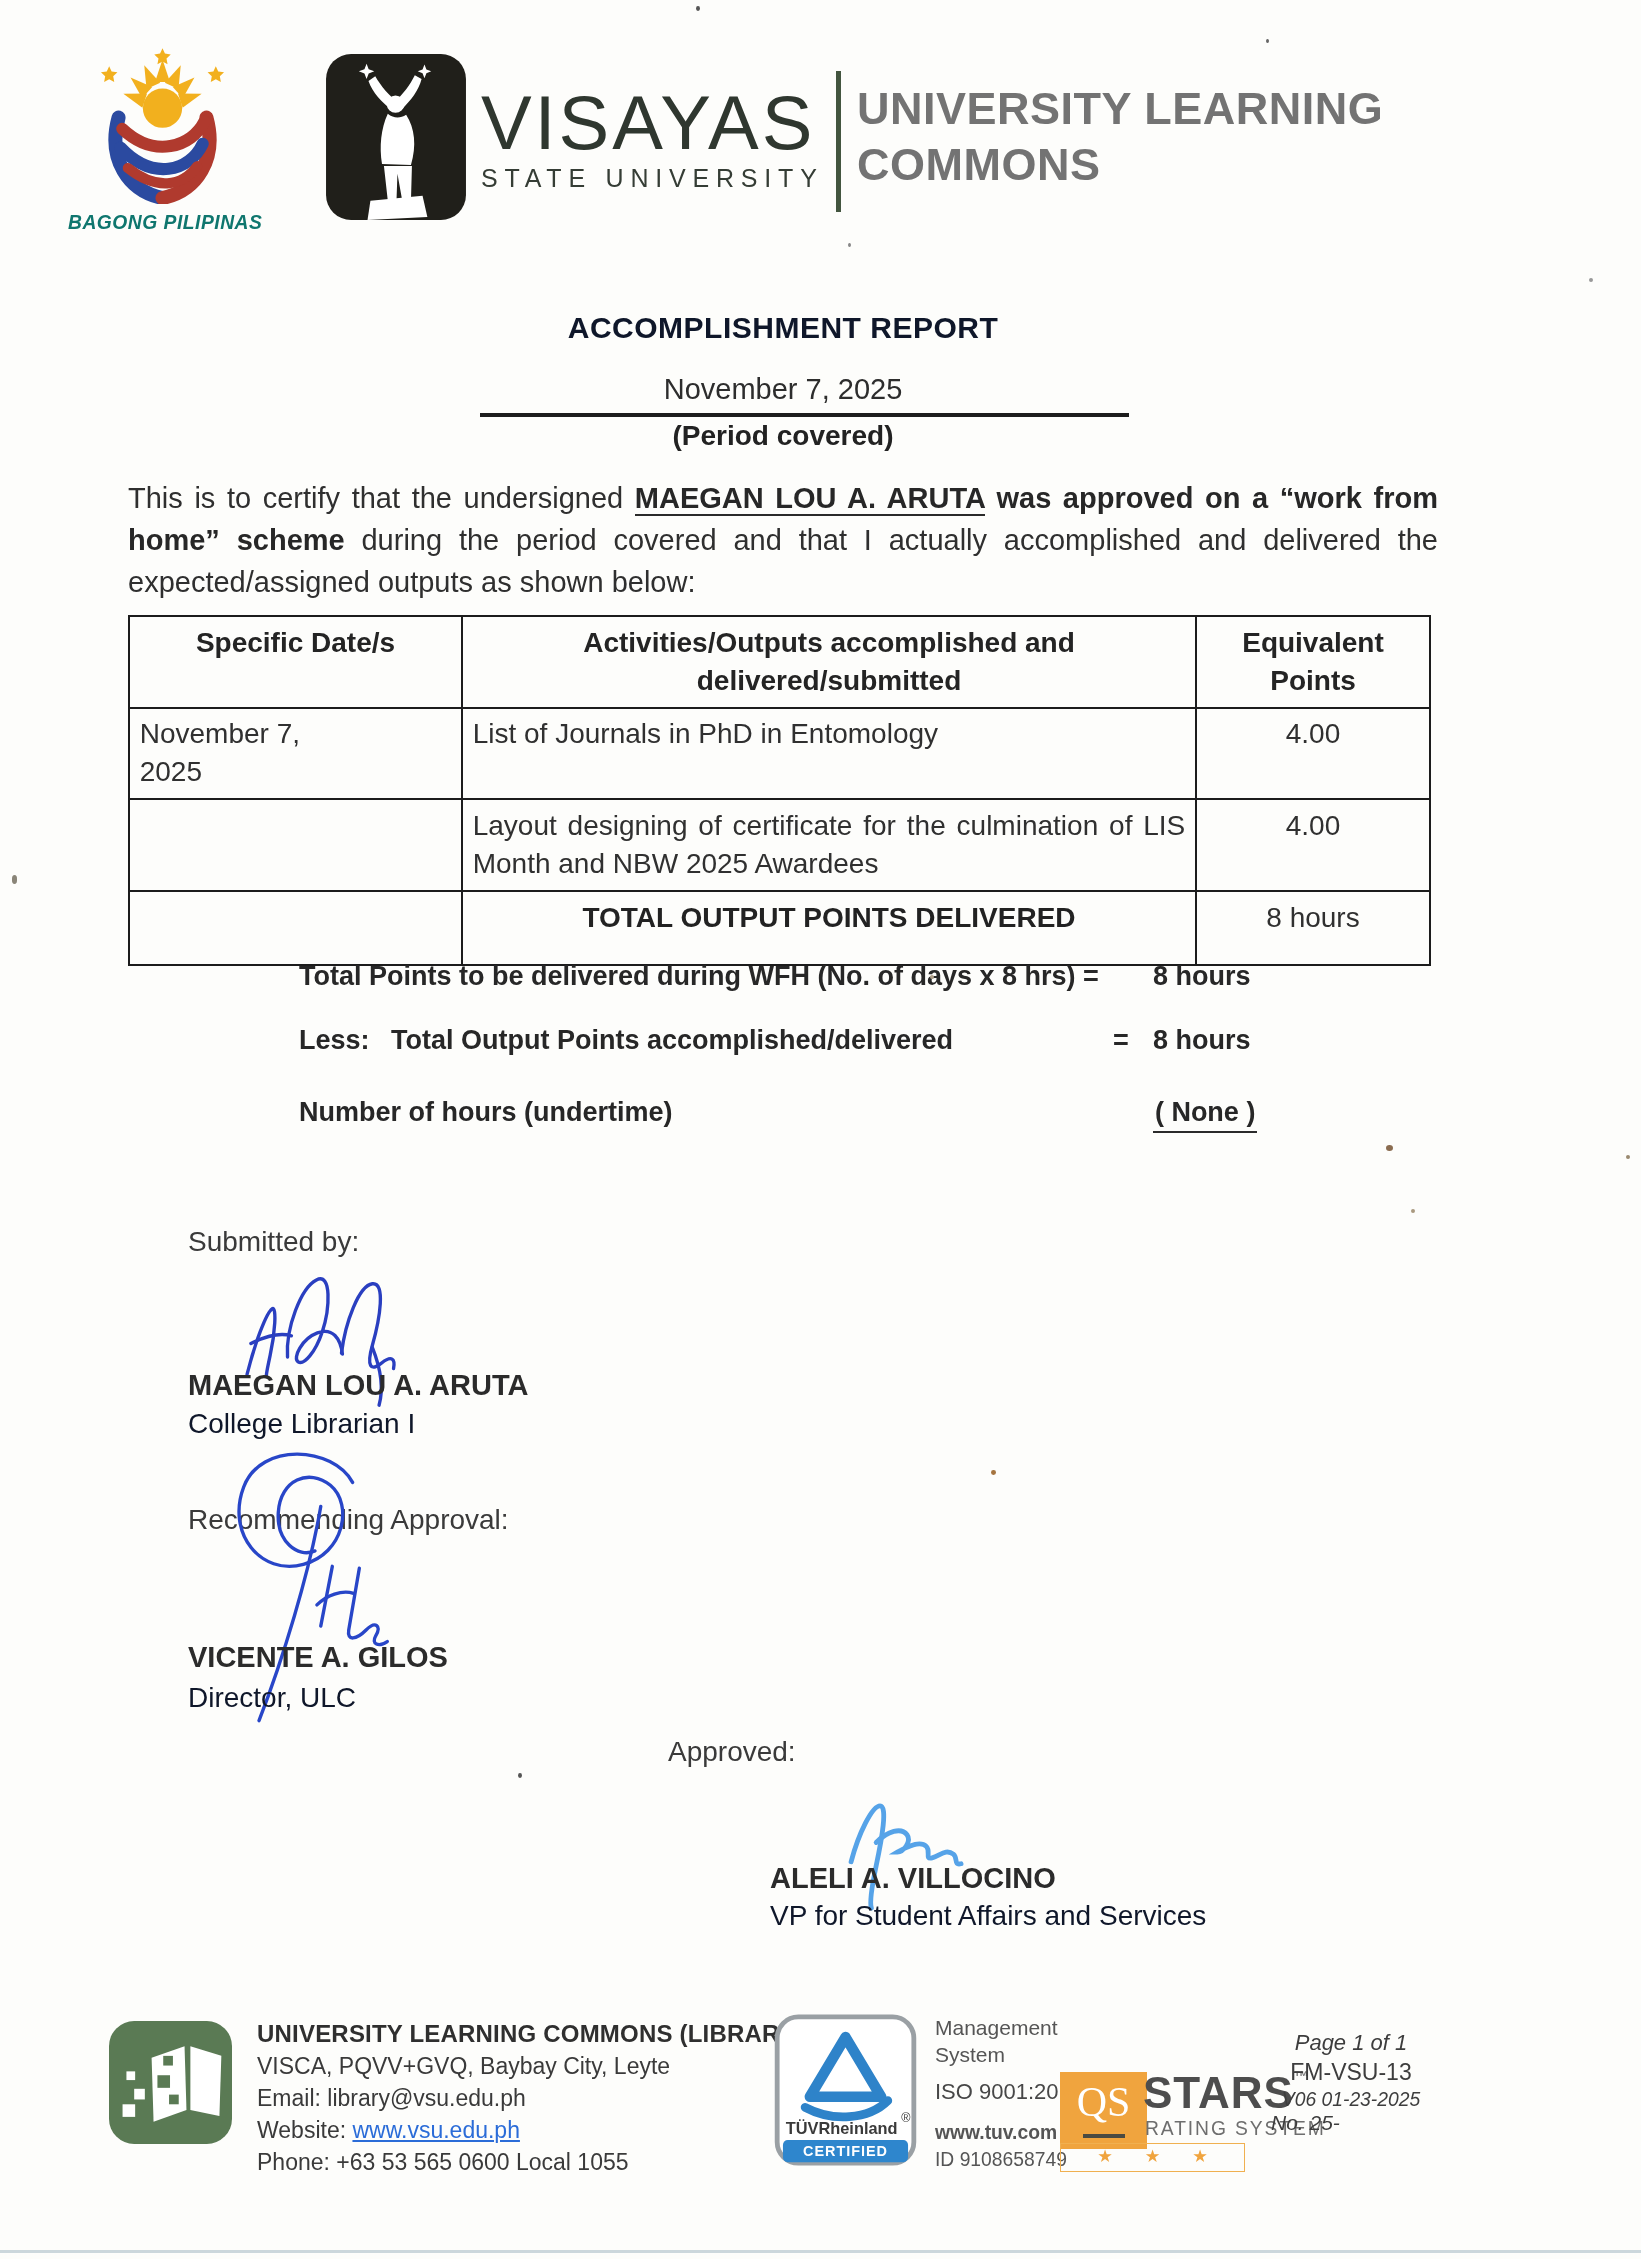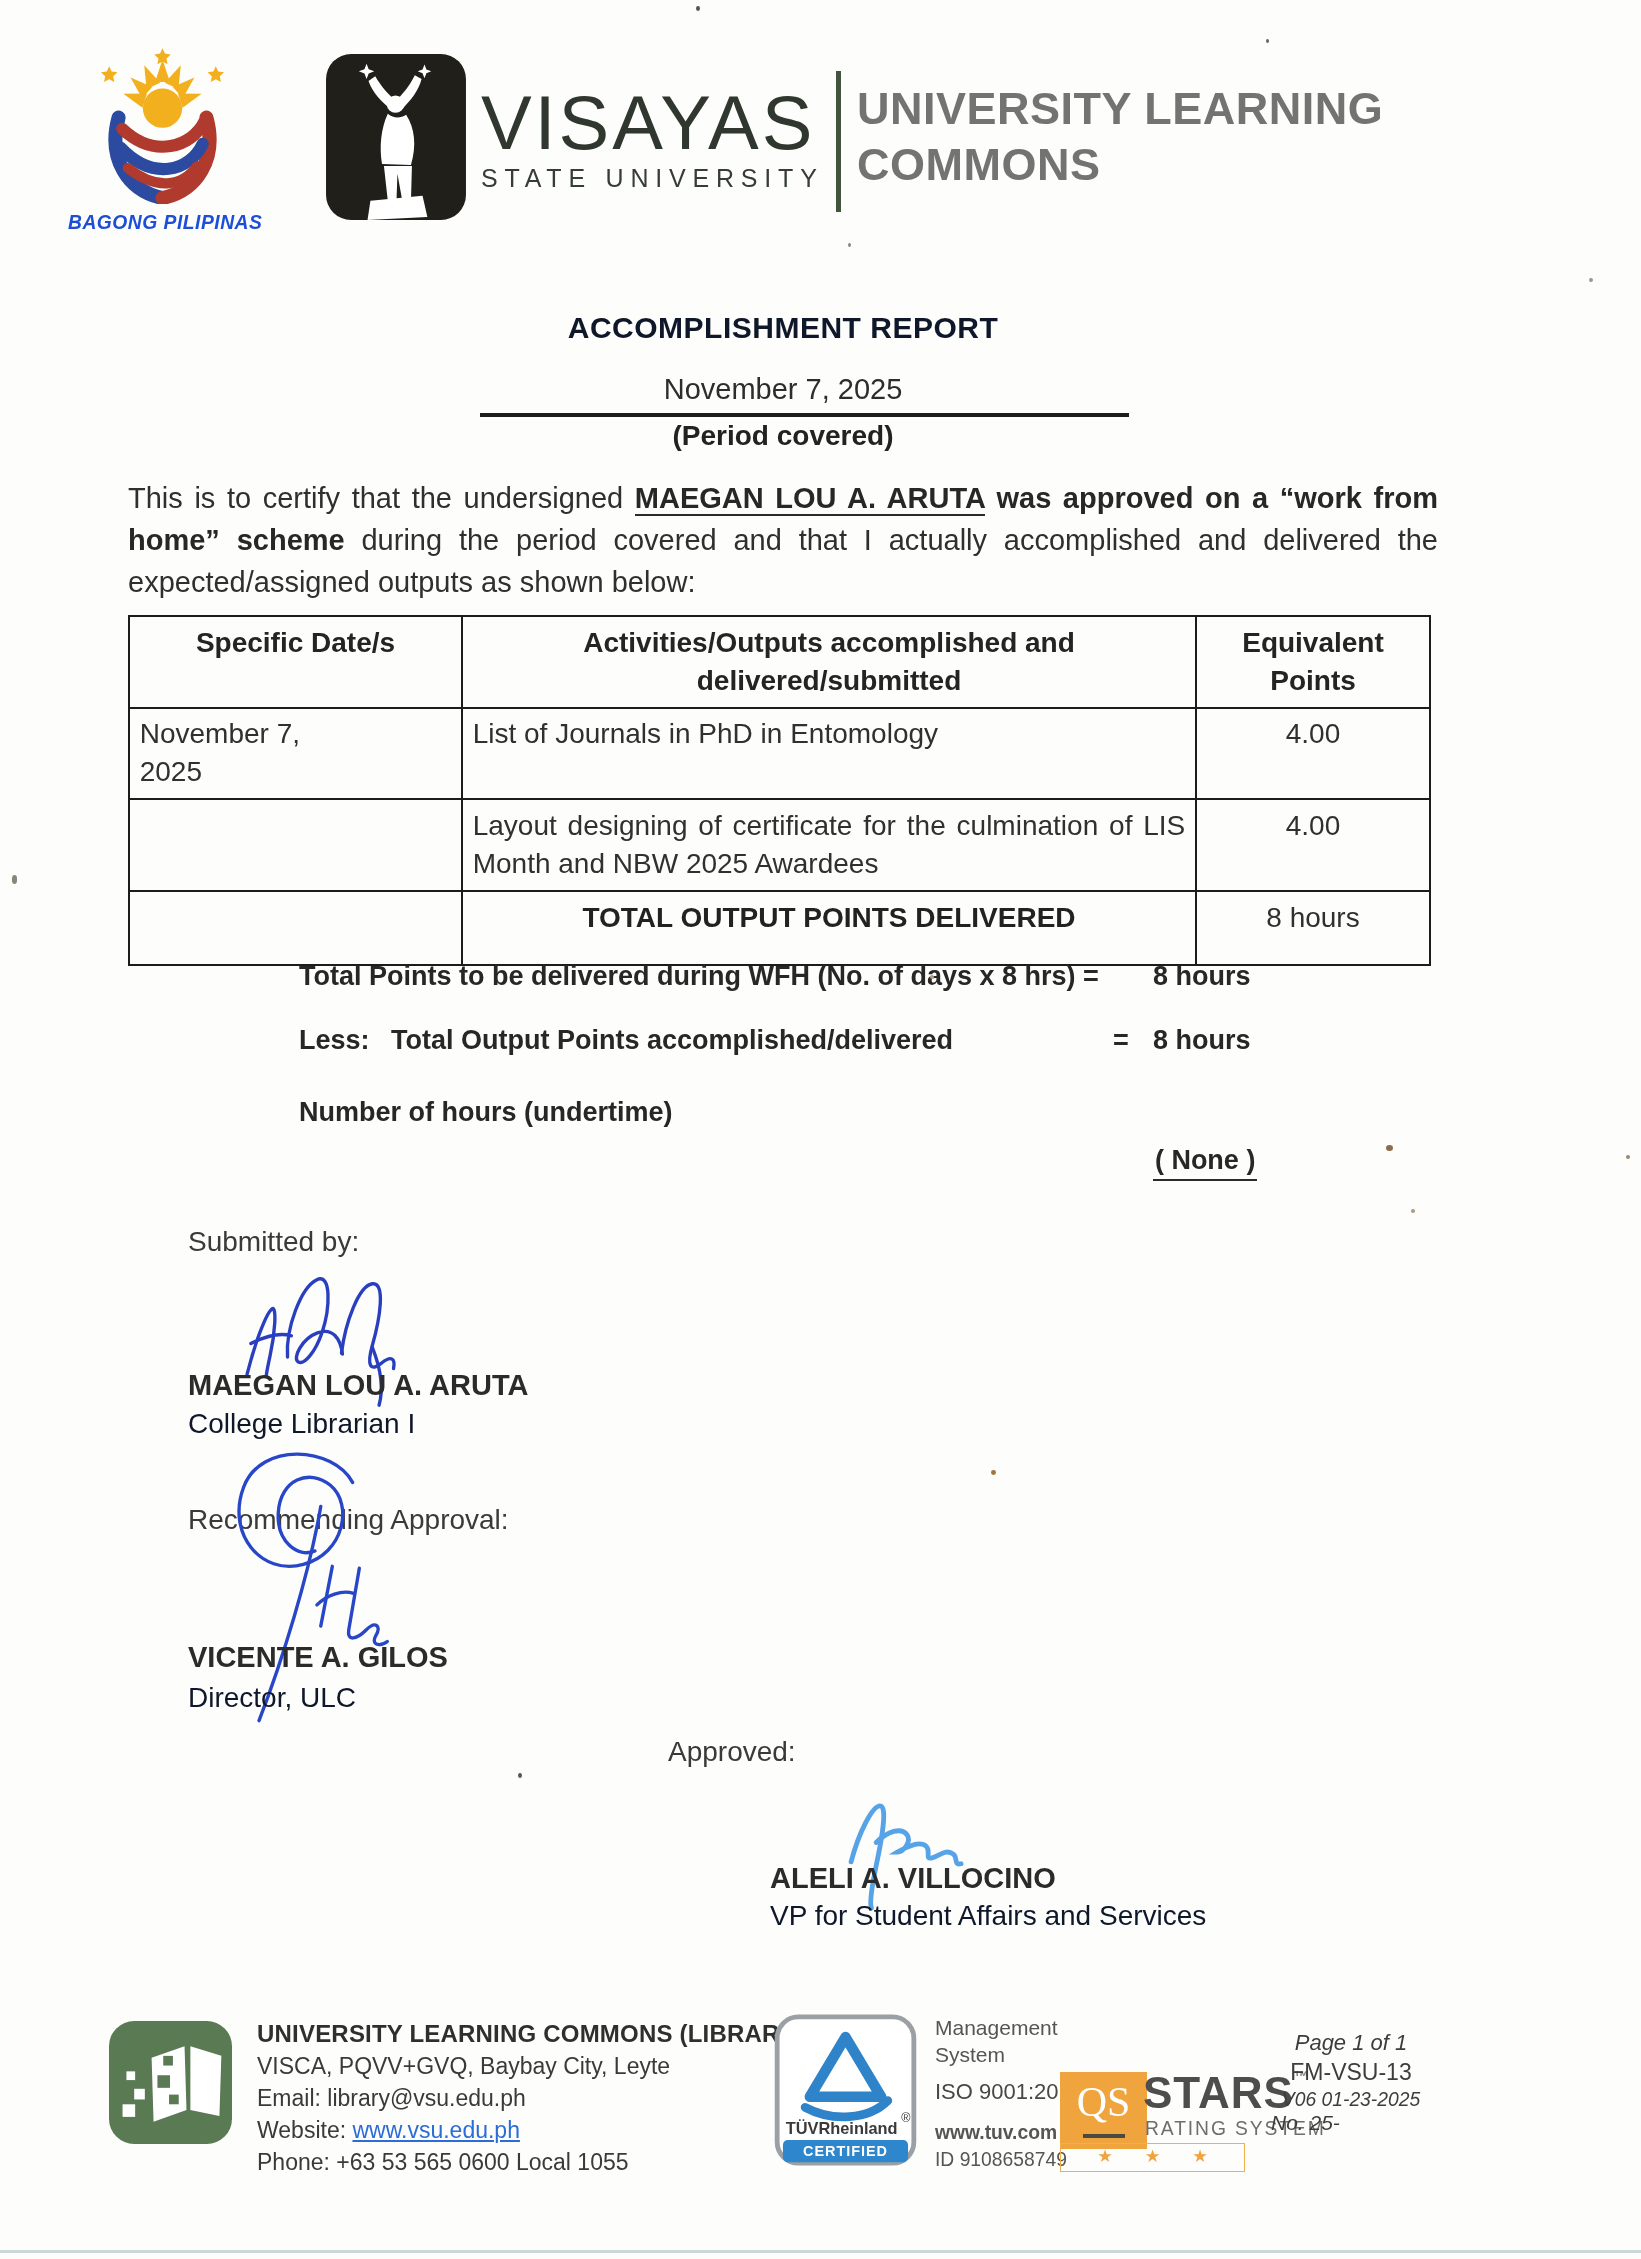--- a/index.html
+++ b/index.html
@@ -3,21 +3,21 @@
 <meta charset="utf-8">
 <style>
   * { margin:0; padding:0; box-sizing:border-box; }
   body { background:#e8e8e8; font-family:"Liberation Sans","DejaVu Sans",sans-serif; }
   .page {
     position:relative; width:1641px; height:2259px; margin:0 auto;
     background:#fdfdfb; color:#333; overflow:hidden;
   }
   
   .bagong { position:absolute; left:68px; top:48px; width:188px; text-align:center; }
-  .bagong .lbl { margin-top:3.9px; font-size:19.3px; font-weight:bold; font-style:italic; color:#1d4ed8; letter-spacing:0.5px; white-space:nowrap; }
+  .bagong .lbl { margin-top:3.9px; font-size:19.3px; font-weight:bold; font-style:italic; color:#0f766e; letter-spacing:0.5px; white-space:nowrap; }
   .vsu-mark { position:absolute; left:326px; top:54px; }
   .vsu-word { position:absolute; left:481px; top:81px; color:#2f372f; }
   .vsu-word .big { font-size:76px; line-height:83px; letter-spacing:2.9px; font-weight:400; }
   .vsu-word .sub { font-size:25px; letter-spacing:6.8px; margin-top:0; color:#353d35; }
   .hdr-divider { position:absolute; left:836px; top:71px; width:4.8px; height:141px; background:#43553f; }
   .ulc-name { position:absolute; left:857px; top:81px; font-size:45px; font-weight:bold; color:#737373; line-height:56px; letter-spacing:0.5px; }
   
   .content-center { position:absolute; left:128px; width:1310px; text-align:center; }
   .doc-title { top:311px; font-size:30px; font-weight:bold; color:#0f172a; letter-spacing:0.5px; }
   .period-date { top:373px; font-size:29px; color:#2d2d2d; }
@@ -37,21 +37,21 @@
   td.pts-cell { text-align:center; }
   tr.r1 td { height:77px; } tr.r2 td { height:77px; } tr.r3 td { height:74px; }
   td.total-cell { font-weight:bold; text-align:center; color:#222; }
   
   .summary { position:absolute; left:299px; top:961px; width:1043px; font-size:27px; font-weight:bold; color:#272727; }
   .summary .row { position:absolute; left:0; width:1043px; }
   .summary .val { position:absolute; left:854px; top:0; }
   .summary .eq  { position:absolute; left:814px; top:0; }
   .summary .pfx { position:absolute; left:0; top:0; }
   .summary .lbl2 { position:absolute; left:92px; top:0; }
-  .underlined-val { border-bottom:2.9px solid #2b2b2b; padding:0 1.9px 2.9px 1.9px;margin-top:48px; }
+  .underlined-val { border-bottom:2.9px solid #2b2b2b; padding:0 1.9px 2.9px 1.9px; }
   
   .sig-label { position:absolute; font-size:28px; color:#3a3a3a; }
   .sig-name  { position:absolute; font-size:29px; font-weight:bold; color:#2b2b2b; }
   .sig-title { position:absolute; font-size:28px; color:#0f172a; }
   .sig-svg { position:absolute; }
   
   .f-icon { position:absolute; left:109px; top:2021px; }
   .f-text { position:absolute; left:257px; top:2018px; font-size:23px; color:#3a3a3a; line-height:32px; }
   .f-text .org { font-size:24px; font-weight:bold; color:#2f2f2f; letter-spacing:0.2px; }
   .f-link { color:#2b6cd8; text-decoration:underline; cursor:pointer; }

